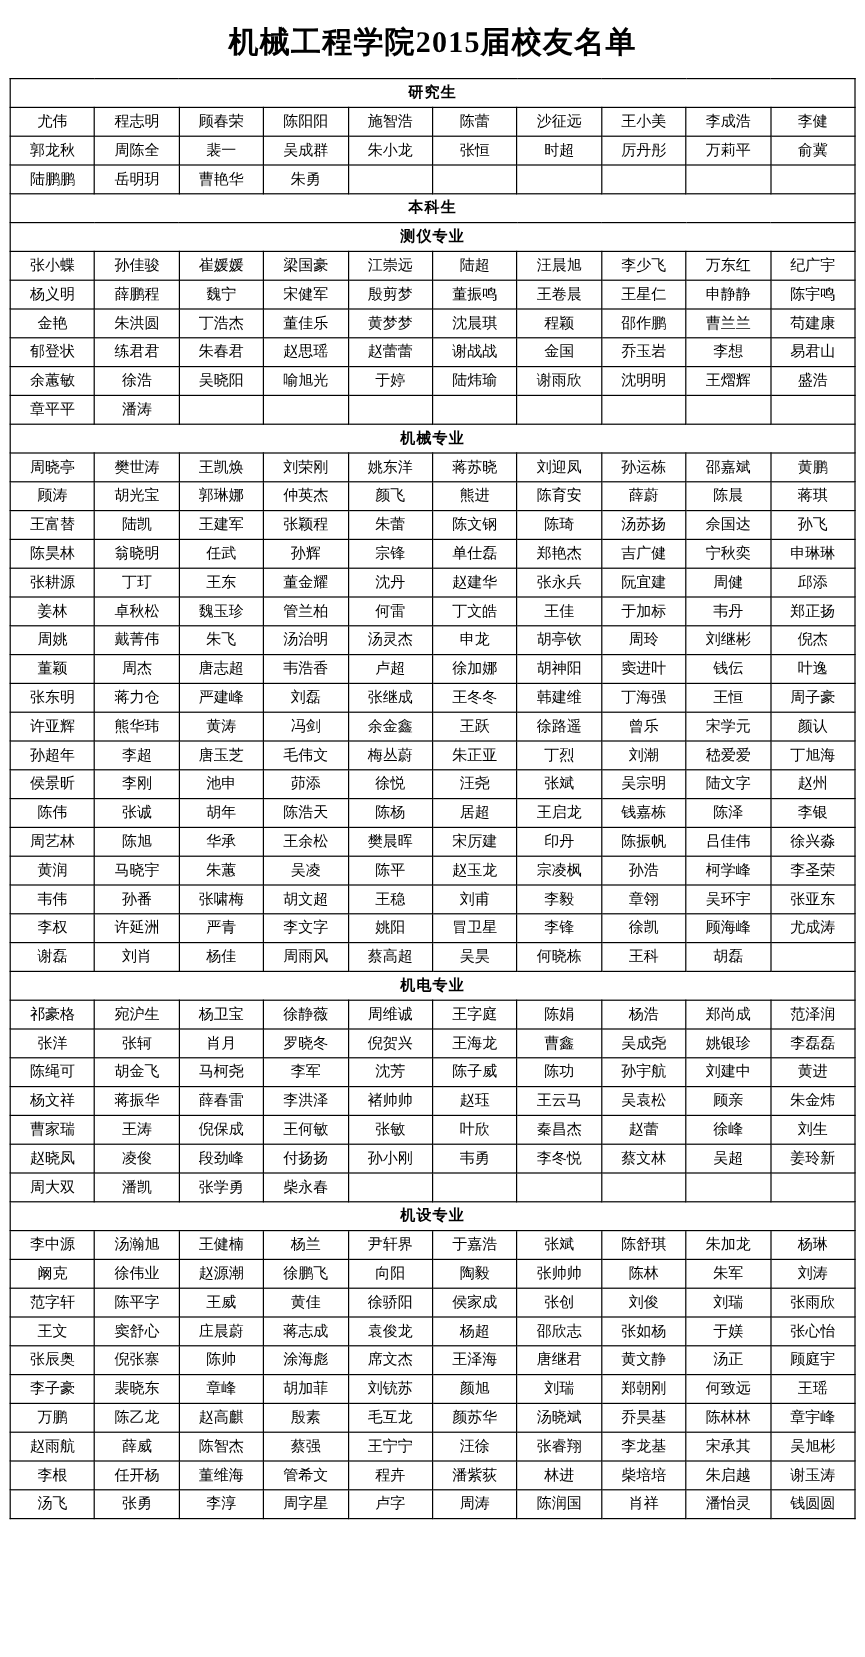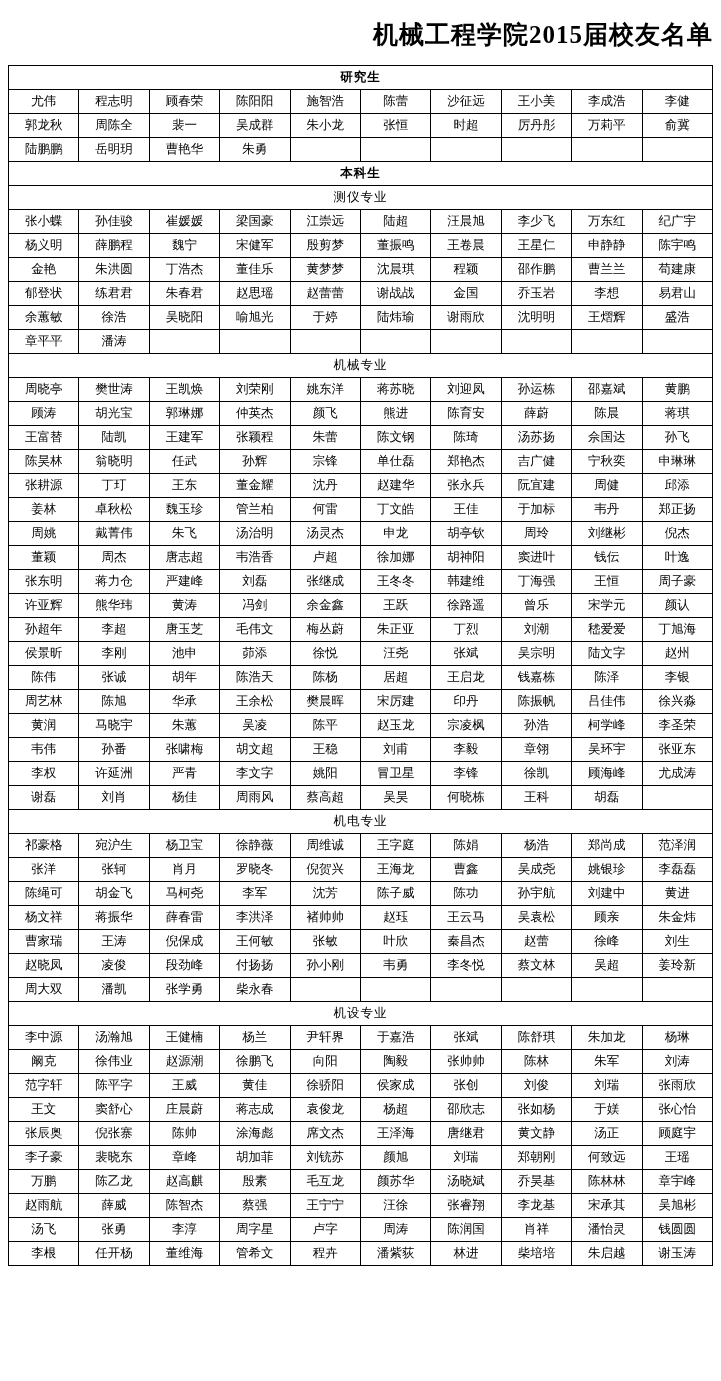--- a/index.html
+++ b/index.html
@@ -11,21 +11,21 @@
     width: 721px;
     font-family: "Liberation Serif", "DejaVu Serif", serif;
     color: #000000;
   }
   .page {
     width: 721px;
     box-sizing: border-box;
     padding: 8px 8px 10px 8px;
   }
   .doc-title {
-    text-align: right;
+    text-align: center;
     font-size: 25px;
     font-weight: bold;
     letter-spacing: 1px;
     padding: 10px 0 14px 0;
     font-family: "Liberation Serif", "DejaVu Serif", serif;
   }
   table.roster {
     width: 100%;
     border-collapse: collapse;
     table-layout: fixed;
@@ -42,21 +42,21 @@
   }
   td.section {
     font-size: 17px;
     font-weight: bold;
     height: 30px;
     letter-spacing: 1px;
     font-family: Liberation Serif, serif;
   }
   td.subsection {
     font-size: 14px;
-    font-weight: normal;
+    font-weight: bold;
     height: 25px;
     letter-spacing: 1px;
   }
   td.blank-cell {
     border-left: none;
     border-right: none;
   }
   td.name {
     font-family: "Liberation Serif", "DejaVu Serif", serif;
   }
@@ -596,38 +596,38 @@
           <td class="name">陈智杰</td>
           <td class="name">蔡强</td>
           <td class="name">王宁宁</td>
           <td class="name">汪徐</td>
           <td class="name">张睿翔</td>
           <td class="name">李龙基</td>
           <td class="name">宋承其</td>
           <td class="name">吴旭彬</td>
         </tr>
         <tr>
+          <td class="name">李根</td>
+          <td class="name">任开杨</td>
+          <td class="name">董维海</td>
+          <td class="name">管希文</td>
+          <td class="name">程卉</td>
+          <td class="name">潘紫荻</td>
+          <td class="name">林进</td>
+          <td class="name">柴培培</td>
+          <td class="name">朱启越</td>
+          <td class="name">谢玉涛</td>
+        </tr>
+        <tr>
           <td class="name">汤飞</td>
           <td class="name">张勇</td>
           <td class="name">李淳</td>
           <td class="name">周字星</td>
           <td class="name">卢字</td>
           <td class="name">周涛</td>
           <td class="name">陈润国</td>
           <td class="name">肖祥</td>
           <td class="name">潘怡灵</td>
           <td class="name">钱圆圆</td>
         </tr>
-        <tr>
-          <td class="name">李根</td>
-          <td class="name">任开杨</td>
-          <td class="name">董维海</td>
-          <td class="name">管希文</td>
-          <td class="name">程卉</td>
-          <td class="name">潘紫荻</td>
-          <td class="name">林进</td>
-          <td class="name">柴培培</td>
-          <td class="name">朱启越</td>
-          <td class="name">谢玉涛</td>
-        </tr>
       </tbody>
   </table>
 </div>
 
 </body></html>

